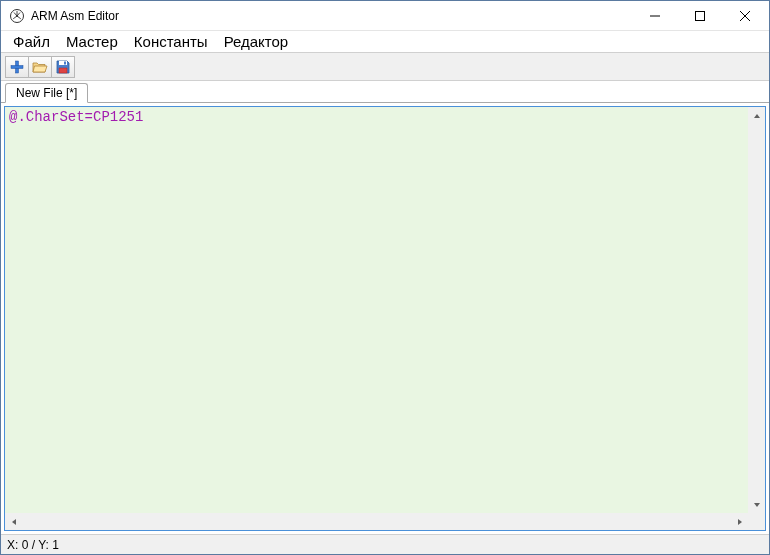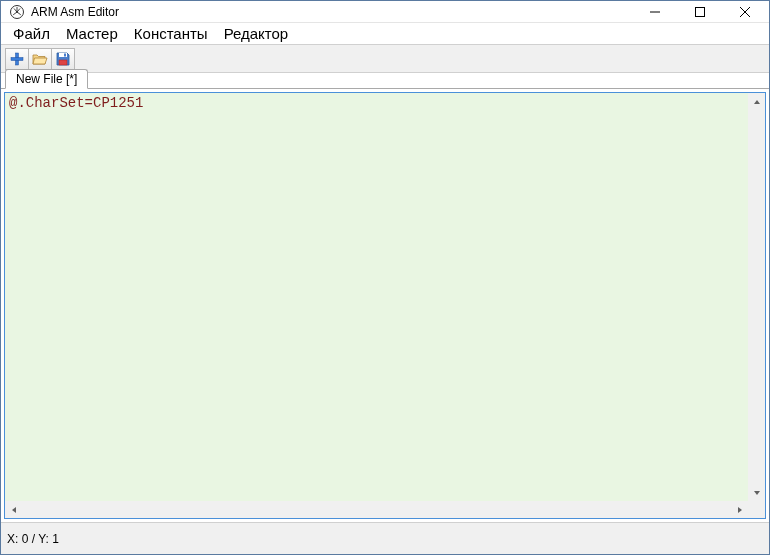--- a/index.html
+++ b/index.html
@@ -12,21 +12,21 @@
     overflow: hidden;
   }
   .window {
     width: 770px; height: 555px;
     border: 1px solid #5a7aa0;
     display: flex; flex-direction: column;
     background: #fff;
   }
   
   .titlebar {
-    height: 22px;
+    height: 30px;
     display: flex; align-items: center;
     padding: 0 2px 0 8px;
     background: #fff;
     border-bottom: 1px solid #e5e5e5;
   }
   .titlebar .app-icon {
     width: 16px; height: 16px;
     margin-right: 6px;
     display: inline-flex; align-items: center; justify-content: center;
   }
@@ -68,21 +68,21 @@
     width: 24px; height: 22px;
     border: 1px solid #b8b8b8;
     background: linear-gradient(#fdfdfd, #e8e8e8);
     margin-right: 0px;
     display: flex; align-items: center; justify-content: center;
     cursor: default;
   }
   .tool-btn + .tool-btn { margin-left: -1px; }
   
   .tabstrip {
-    height: 16px;
+    height: 22px;
     background: #fff;
     display: flex; align-items: flex-end;
     padding: 0 4px;
     position: relative;
   }
   .tabstrip::after {
     content: "";
     position: absolute;
     left: 0; right: 0; bottom: 0;
     height: 1px;
@@ -118,21 +118,21 @@
   .editor-text-area {
     flex: 1;
     display: flex;
     min-height: 0;
   }
   .editor-text {
     flex: 1;
     background: #e9f6e2;
     font-family: "Courier New", monospace;
     font-size: 14px;
-    color: #7f1d1d;
+    color: #a21caf;
     padding: 2px 4px;
     white-space: pre;
     overflow: hidden;
     line-height: 16px;
   }
   .editor-vscroll {
     width: 17px;
     background: #f0f0f0;
     display: flex; flex-direction: column; align-items: center;
     justify-content: space-between;
@@ -146,21 +146,21 @@
   .editor-hscroll {
     height: 17px;
     background: #f0f0f0;
     display: flex; align-items: center; justify-content: space-between;
   }
   .editor-hscroll .scroll-arrow { width: 17px; height: 17px; }
   .hscroll-track { flex: 1; }
   .corner { width: 17px; height: 17px; background: #f0f0f0; }
   
   .statusbar {
-    height: 32px;
+    height: 20px;
     border-top: 1px solid #d0d0d0;
     background: #f0f0f0;
     display: flex; align-items: center;
     padding: 0 6px;
     font-size: 12px;
     color: #000;
   }
 </style>
 </head>
 <body>

